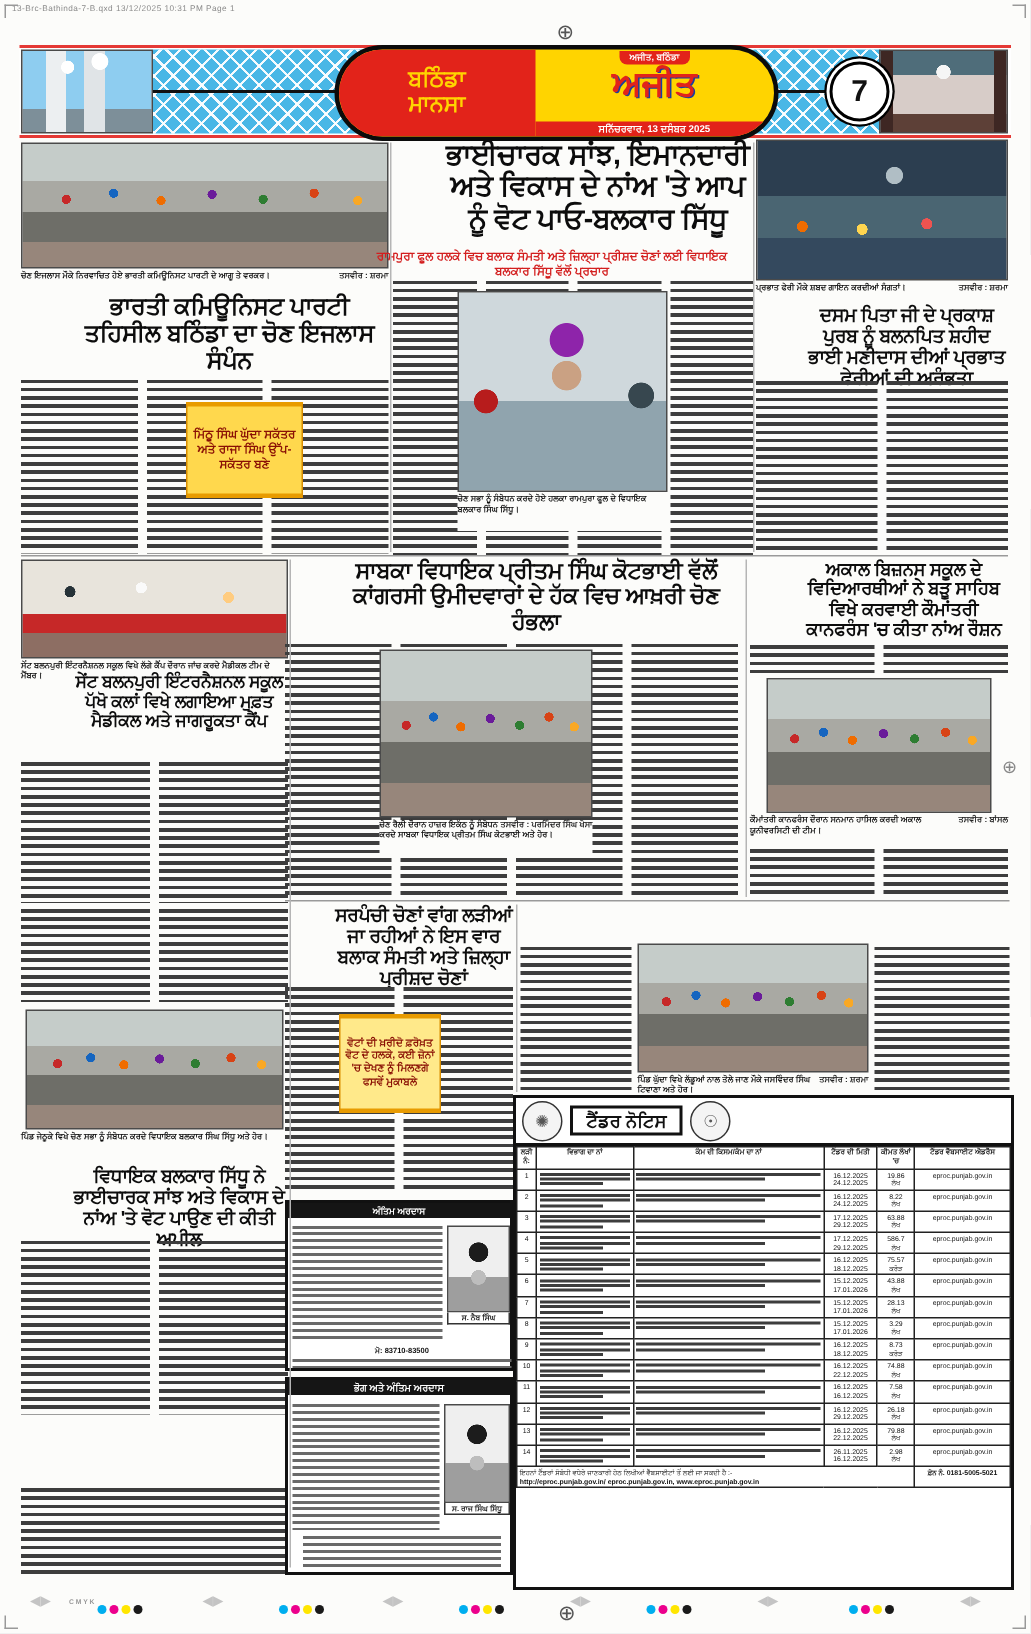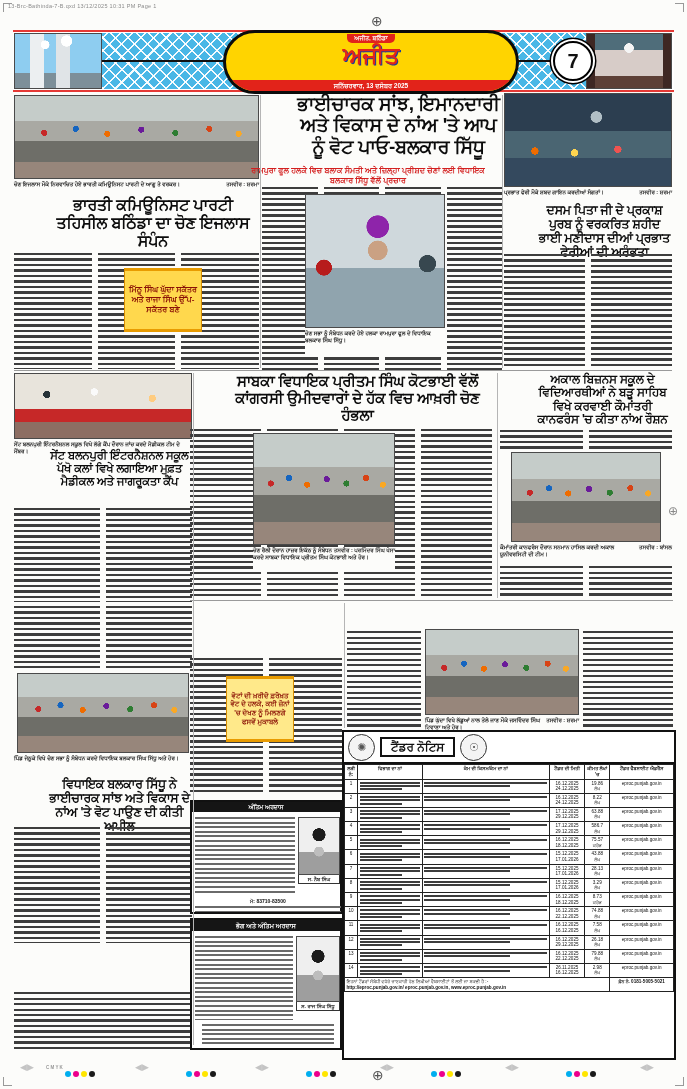--- a/index.html
+++ b/index.html
@@ -111,20 +111,24 @@
   <div class="abs" style="left:675px;top:3px;width:9px;height:9px;border-right:1px solid #999;border-top:1px solid #999;"></div>
   <div class="abs" style="left:3px;top:1077px;width:9px;height:9px;border-left:1px solid #999;border-bottom:1px solid #999;"></div>
   <div class="abs" style="left:675px;top:1077px;width:9px;height:9px;border-right:1px solid #999;border-bottom:1px solid #999;"></div>
   <div class="abs cross" style="left:668px;top:505px;font-size:12px;color:#888;">⊕</div>
 
   <div id="masthead" class="abs">
     <div class="abs ph ph-plant" style="left:1px;top:1px;width:88px;height:56px;"></div>
     <div class="abs mh-pat" style="left:89px;top:1px;width:485px;height:56px;"></div>
     <div class="abs" style="left:89px;top:28px;width:485px;height:2px;background:#111;"></div>
     <div id="mh-oval" class="abs">
+      <div class="left">
+        <span>ਬਠਿੰਡਾ</span>
+        <span>ਮਾਨਸਾ</span>
+      </div>
       <div class="right">
         <div class="mh-tag">ਅਜੀਤ, ਬਠਿੰਡਾ</div>
         <div class="mh-name">ਅਜੀਤ</div>
         <div class="mh-date">ਸਨਿੱਚਰਵਾਰ, 13 ਦਸੰਬਰ 2025</div>
       </div>
     </div>
     <div id="pg-circ" class="abs">7</div>
     <div class="abs ph ph-gurdwara" style="left:573px;top:1px;width:86px;height:56px;"></div>
   </div>
 
@@ -150,21 +154,21 @@
     <div class="sim"></div>
   </div>
   <div class="abs ph ph-speaker" style="left:305px;top:194px;width:140px;height:134px;z-index:2;"></div>
   <div class="abs cap" style="left:305px;top:330px;width:140px;height:24px;background:#fcfcfa;z-index:2;">ਚੋਣ ਸਭਾ ਨੂੰ ਸੰਬੋਧਨ ਕਰਦੇ ਹੋਏ ਹਲਕਾ ਰਾਮਪੁਰਾ ਫੂਲ ਦੇ ਵਿਧਾਇਕ ਬਲਕਾਰ ਸਿੰਘ ਸਿੱਧੂ।</div>
 
   <div class="abs ph ph-night" style="left:504px;top:93px;width:168px;height:94px;"></div>
   <div class="abs cap" style="left:504px;top:189px;width:168px;height:12px;">
     <span class="cr">ਤਸਵੀਰ : ਸ਼ਰਮਾ</span>
     <span>ਪ੍ਰਭਾਤ ਫੇਰੀ ਮੌਕੇ ਸ਼ਬਦ ਗਾਇਨ ਕਰਦੀਆਂ ਸੰਗਤਾਂ।</span>
   </div>
-  <div class="abs hd" style="left:504px;top:203px;width:168px;height:48px;font-size:12.5px;">ਦਸਮ ਪਿਤਾ ਜੀ ਦੇ ਪ੍ਰਕਾਸ਼ ਪੁਰਬ ਨੂੰ ਵਰਕਰਿਤ ਸ਼ਹੀਦ ਭਾਈ ਮਣੀਦਾਸ ਦੀਆਂ ਪ੍ਰਭਾਤ ਫੇਰੀਆਂ ਦੀ ਅਰੰਭਤਾ</div>
+  <div class="abs hd" style="left:504px;top:203px;width:168px;height:48px;font-size:12.5px;">ਦਸਮ ਪਿਤਾ ਜੀ ਦੇ ਪ੍ਰਕਾਸ਼ ਪੁਰਬ ਨੂੰ ਬਲਨਪਿਤ ਸ਼ਹੀਦ ਭਾਈ ਮਣੀਦਾਸ ਦੀਆਂ ਪ੍ਰਭਾਤ ਫੇਰੀਆਂ ਦੀ ਅਰੰਭਤਾ</div>
   <div class="abs cols" style="left:504px;top:254px;width:168px;height:114px;">
     <div class="sim"></div>
     <div class="sim"></div>
   </div>
 
   <div class="abs hr" style="left:14px;top:370px;width:658px;"></div>
 
   <div class="abs ph ph-room" style="left:14px;top:373px;width:178px;height:66px;"></div>
   <div class="abs cap" style="left:14px;top:441px;width:178px;height:18px;">ਸੇਂਟ ਬਲਨਪੁਰੀ ਇੰਟਰਨੈਸ਼ਨਲ ਸਕੂਲ ਵਿਖੇ ਲੱਗੇ ਕੈਂਪ ਦੌਰਾਨ ਜਾਂਚ ਕਰਦੇ ਮੈਡੀਕਲ ਟੀਮ ਦੇ ਮੈਂਬਰ।</div>
   <div class="abs hd" style="left:14px;top:449px;width:178px;height:44px;font-size:11.5px;">ਸੇਂਟ ਬਲਨਪੁਰੀ ਇੰਟਰਨੈਸ਼ਨਲ ਸਕੂਲ ਪੱਖੋ ਕਲਾਂ ਵਿਖੇ ਲਗਾਇਆ ਮੁਫ਼ਤ ਮੈਡੀਕਲ ਅਤੇ ਜਾਗਰੂਕਤਾ ਕੈਂਪ</div>
@@ -200,20 +204,21 @@
     <span class="cr">ਤਸਵੀਰ : ਬਾਂਸਲ</span>
     <span>ਕੌਮਾਂਤਰੀ ਕਾਨਫਰੰਸ ਦੌਰਾਨ ਸਨਮਾਨ ਹਾਸਿਲ ਕਰਦੀ ਅਕਾਲ ਯੂਨੀਵਰਸਿਟੀ ਦੀ ਟੀਮ।</span>
   </div>
   <div class="abs cols" style="left:500px;top:566px;width:172px;height:32px;">
     <div class="sim"></div>
     <div class="sim"></div>
   </div>
 
   <div class="abs hr" style="left:190px;top:600px;width:483px;"></div>
 
+  <div class="abs hd" style="left:190px;top:603px;width:152px;height:52px;font-size:12.5px;">ਸਰਪੰਚੀ ਚੋਣਾਂ ਵਾਂਗ ਲੜੀਆਂ ਜਾ ਰਹੀਆਂ ਨੇ ਇਸ ਵਾਰ ਬਲਾਕ ਸੰਮਤੀ ਅਤੇ ਜ਼ਿਲ੍ਹਾ ਪ੍ਰੀਸ਼ਦ ਚੋਣਾਂ</div>
   <div class="abs cols" style="left:190px;top:658px;width:152px;height:136px;">
     <div class="sim"></div>
     <div class="sim"></div>
   </div>
   <div class="abs hlbox" style="left:226px;top:676px;width:68px;height:66px;font-size:7px;background:#ffe98a;">ਵੋਟਾਂ ਦੀ ਖ਼ਰੀਦੋ ਫ਼ਰੋਖ਼ਤ ਵੋਟ ਦੇ ਹਲਕੇ, ਕਈ ਜ਼ੋਨਾਂ 'ਚ ਦੇਖਣ ਨੂੰ ਮਿਲਣਗੇ ਫਸਵੇਂ ਮੁਕਾਬਲੇ</div>
 
   <div class="abs sim" style="left:347px;top:631px;width:74px;height:96px;"></div>
   <div class="abs ph ph-crowd" style="left:425px;top:629px;width:154px;height:86px;"></div>
   <div class="abs cap" style="left:425px;top:717px;width:154px;height:12px;">
     <span class="cr">ਤਸਵੀਰ : ਸ਼ਰਮਾ</span>

